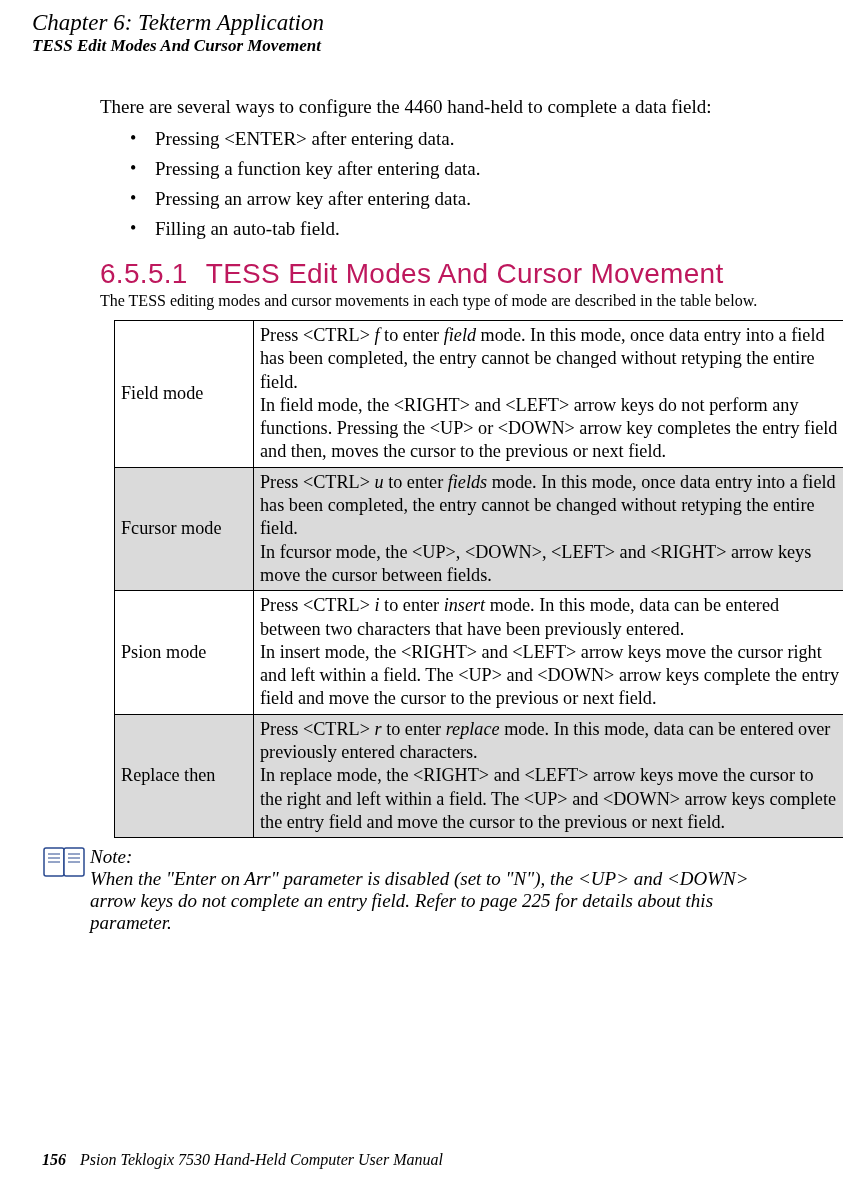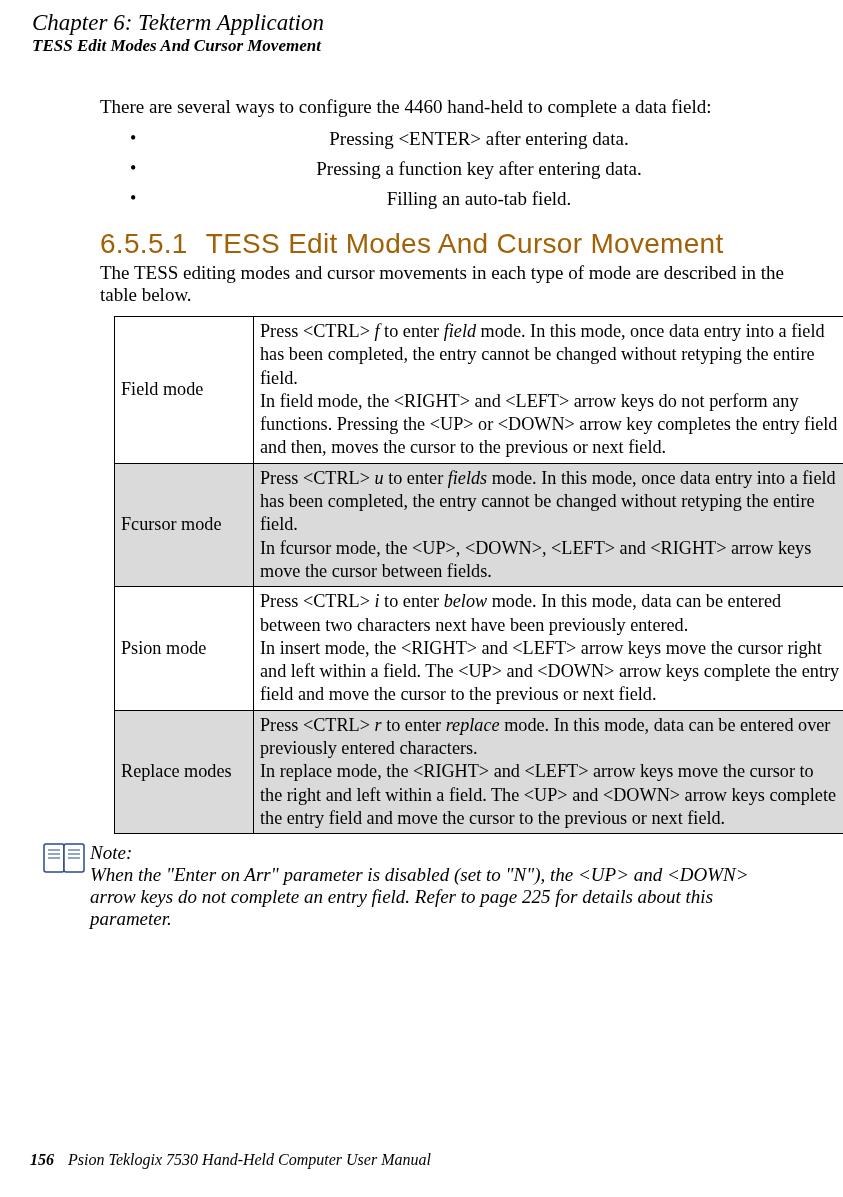--- a/index.html
+++ b/index.html
@@ -35,45 +35,44 @@
   ul.bullets {
     list-style: none;
     padding-left: 30px;
     margin: 10px 0 18px 0;
   }
   ul.bullets li {
     position: relative;
     padding-left: 25px;
     font-size: 19px;
     margin-bottom: 8px;
-    text-align: center;
   }
   ul.bullets li::before {
     content: "•";
     position: absolute;
     left: 0;
     top: 0;
     font-size: 18px;
   }
   .heading651 {
     font-family: "Arial Narrow", Arial, sans-serif;
-    color: #a16207;
+    color: #be185d;
     font-size: 28px;
     margin-left: 70px;
     margin-top: 5px;
     margin-bottom: 2px;
     font-weight: 400;
     letter-spacing: 0.3px;
   }
   .heading651 .num {
     display: inline-block;
     margin-right: 18px;
   }
   .table-desc {
-    font-size: 19px;
+    font-size: 16px;
     margin-left: 70px;
     margin-right: 10px;
     margin-bottom: 10px;
   }
   table.modes {
     border-collapse: collapse;
     width: 733px;
     margin-left: 84px;
     margin-bottom: 8px;
   }
@@ -115,21 +114,21 @@
   }
   .note-text {
     font-style: italic;
     display: inline-block;
     width: 660px;
     vertical-align: top;
   }
   .footer {
     position: absolute;
     bottom: 28px;
-    left: 30px;
+    left: 42px;
     font-size: 16px;
   }
   .footer .pg {
     font-weight: bold;
     font-style: italic;
   }
   .footer .rest {
     font-style: italic;
     margin-left: 10px;
   }
@@ -141,20 +140,21 @@
 <div class="page">
   <div class="chapter-line">Chapter 6: Tekterm Application</div>
   <div class="section-line">TESS Edit Modes And Cursor Movement</div>
 
   <div class="body-text">There are several ways to configure the 4460 hand-held to complete a data field:</div>
 
   <div class="body-text">
     <ul class="bullets">
       <li>Pressing &lt;ENTER&gt; after entering data.</li>
       <li>Pressing a function key after entering data.</li>
+      <li>Pressing an arrow key after entering data.</li>
       <li>Filling an auto-tab field.</li>
     </ul>
   </div>
 
   <div class="heading651">
     <span class="num">6.5.5.1</span><span>TESS Edit Modes And Cursor Movement</span>
   </div>
 
   <div class="table-desc">The TESS editing modes and cursor movements in each type of mode are described in the table below.</div>
 
@@ -170,26 +170,26 @@
     <tr class="shade">
       <td class="label">Fcursor mode</td>
       <td>
         <span>Press  &lt;CTRL&gt; </span><span class="it">u</span><span>  to enter </span><span class="it">fields</span><span> mode. In this mode, once data entry into a field has been completed, the entry cannot be changed without retyping the entire field.</span><br>
         <span>In fcursor mode, the &lt;UP&gt;, &lt;DOWN&gt;, &lt;LEFT&gt; and &lt;RIGHT&gt; arrow keys move the cursor between fields.</span>
       </td>
     </tr>
     <tr>
       <td class="label">Psion mode</td>
       <td>
-        <span>Press  &lt;CTRL&gt; </span><span class="it">i</span><span>  to enter </span><span class="it">below</span><span> mode. In this mode, data can be entered between two characters next have been previously entered.</span><br>
+        <span>Press  &lt;CTRL&gt; </span><span class="it">i</span><span>  to enter </span><span class="it">insert</span><span> mode. In this mode, data can be entered between two characters that have been previously entered.</span><br>
         <span>In insert mode, the &lt;RIGHT&gt; and &lt;LEFT&gt; arrow keys move the cursor right and left within a field. The &lt;UP&gt; and &lt;DOWN&gt; arrow keys complete the entry field and move the cursor to the previous or next field.</span>
       </td>
     </tr>
     <tr class="shade">
-      <td class="label">Replace modes</td>
+      <td class="label">Replace then</td>
       <td>
         <span>Press  &lt;CTRL&gt; </span><span class="it">r</span><span>  to enter </span><span class="it">replace</span><span> mode. In this mode, data can be entered over previously entered characters.</span><br>
         <span>In replace mode, the &lt;RIGHT&gt; and &lt;LEFT&gt; arrow keys move the cursor to the right and left within a field. The &lt;UP&gt; and &lt;DOWN&gt; arrow keys complete the entry field and move the cursor to the previous or next field.</span>
       </td>
     </tr>
   </tbody>
     </table>
 
   <div class="note-row">
     <div class="note-icon">

